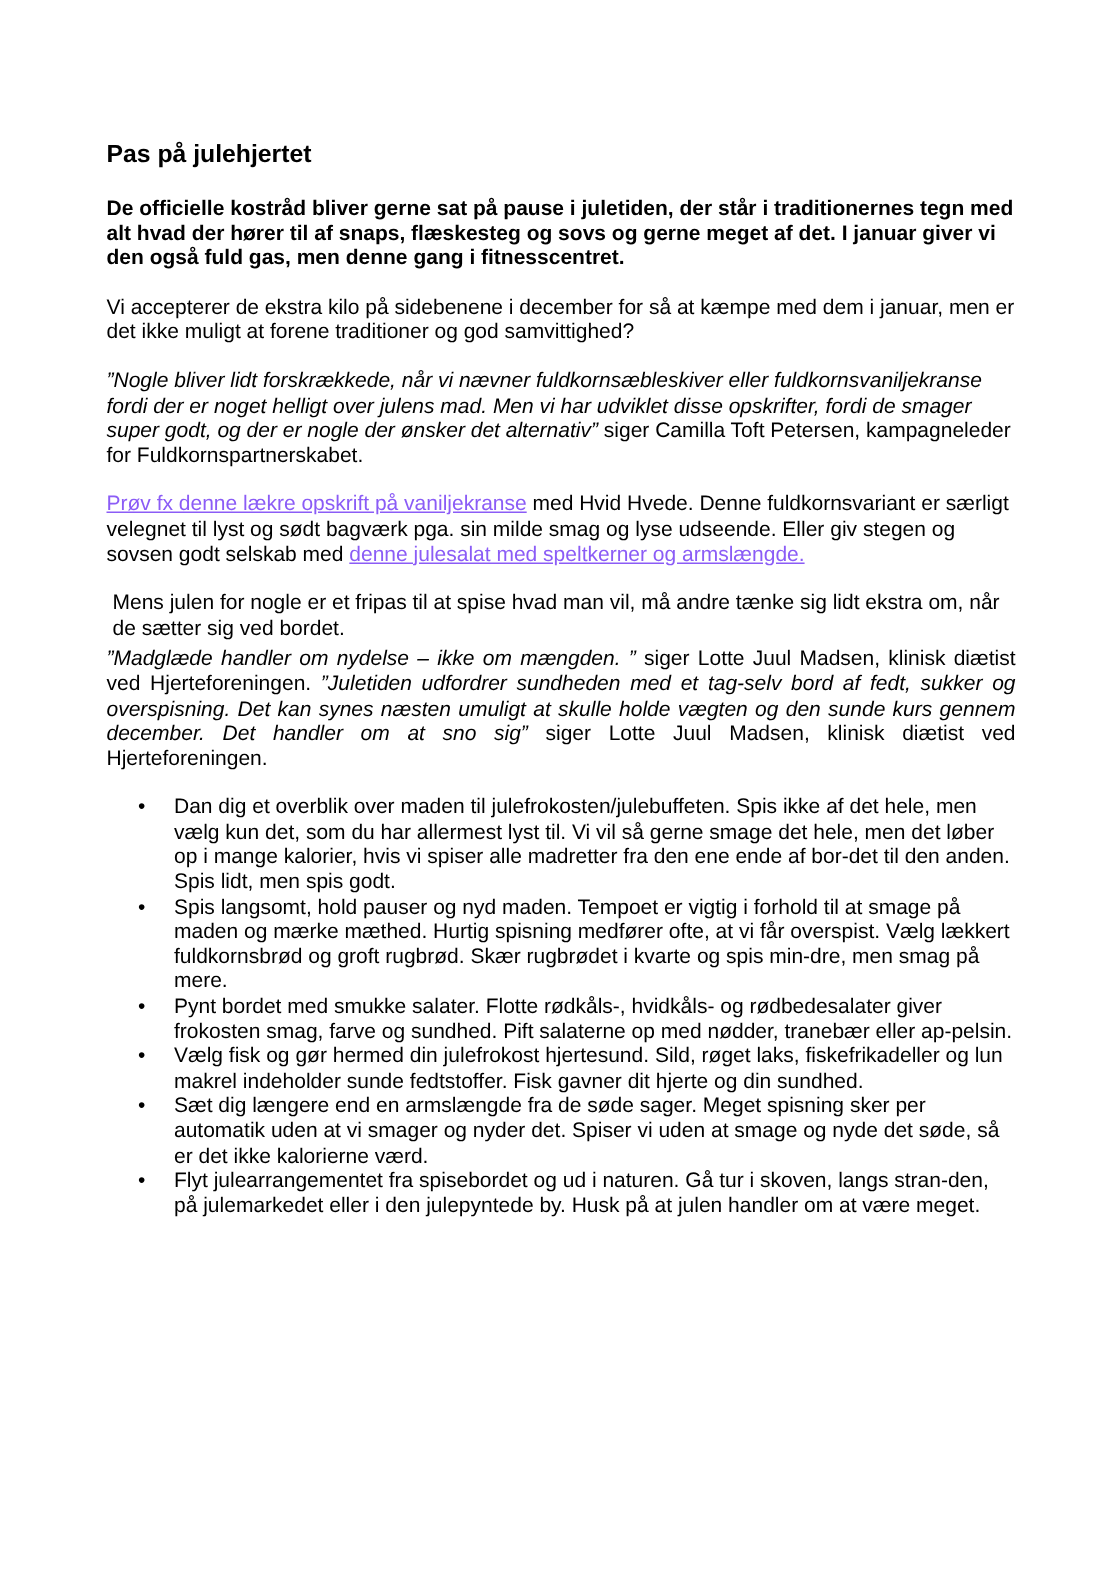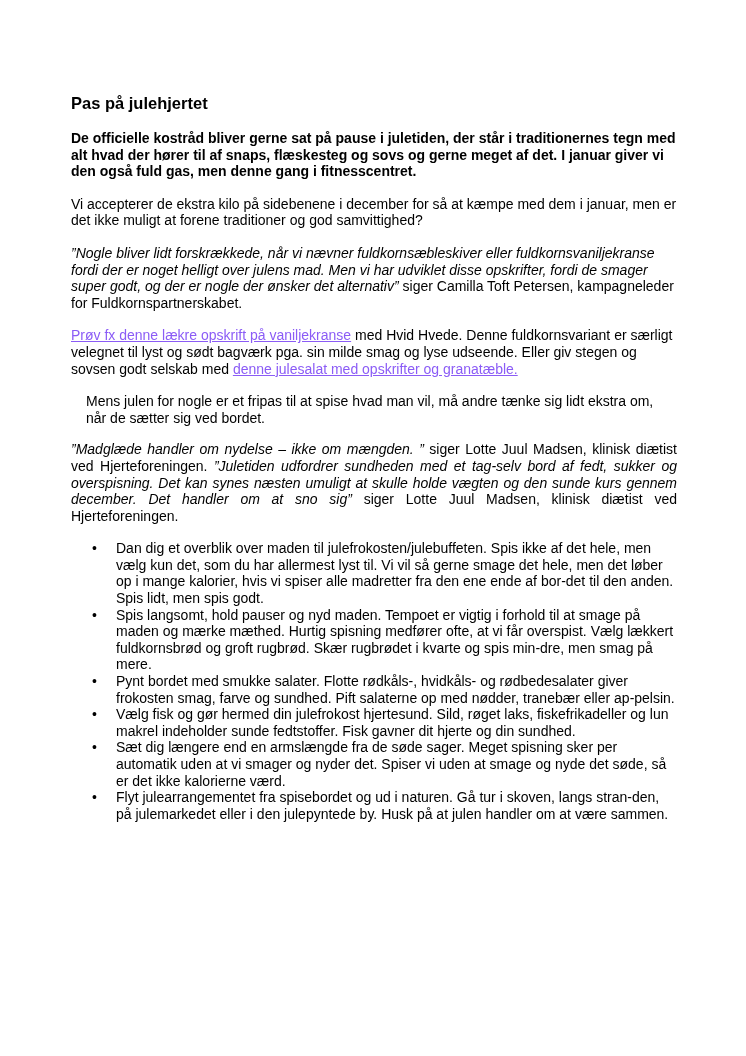--- a/index.html
+++ b/index.html
@@ -12,42 +12,42 @@
   .title { font-size: 16.5px; font-weight: bold; margin: 0 0 17px 0; line-height: 20px; }
   .lead { font-weight: bold; margin: 0 0 16px 0; }
   p { margin: 0 0 16px 0; }
   .just { text-align: justify; }
   em { font-style: italic; }
   a { color: #8b5cf6; text-decoration: underline; }
   .tips-heading { font-weight: bold; margin: 0; }
   ul.tips { list-style: none; margin: 0; padding: 0; }
   ul.tips li { position: relative; padding-left: 45px; margin: 0; }
   ul.tips li .bullet { position: absolute; left: 21px; top: 0; }
-  .tight { margin: 15px; }
+  .tight { margin: 4px; }
 </style>
 </head>
 <body>
 
 <div class="page">
   <h1 class="title">Pas på julehjertet</h1>
 
   <p class="lead">De officielle kostråd bliver gerne sat på pause i juletiden, der står i traditionernes tegn med alt hvad der hører til af snaps, flæskesteg og sovs og gerne meget af det. I januar giver vi den også fuld gas, men denne gang i fitnesscentret.</p>
 
   <p>Vi accepterer de ekstra kilo på sidebenene i december for så at kæmpe med dem i januar, men er det ikke muligt at forene traditioner og god samvittighed?</p>
 
   <p><em>”Nogle bliver lidt forskrækkede, når vi nævner fuldkornsæbleskiver eller fuldkornsvaniljekranse fordi der er noget helligt over julens mad. Men vi har udviklet disse opskrifter, fordi de smager super godt, og der er nogle der ønsker det alternativ”</em><span> siger Camilla Toft Petersen, kampagneleder for Fuldkornspartnerskabet.</span></p>
 
-  <p><a href="#">Prøv fx denne lækre opskrift på vaniljekranse</a><span> med Hvid Hvede. Denne fuldkornsvariant er særligt velegnet til lyst og sødt bagværk pga. sin milde smag og lyse udseende. Eller giv stegen og sovsen godt selskab med </span><a href="#">denne julesalat med opskrifter og granatæble.</a></p>
+  <p><a href="#">Prøv fx denne lækre opskrift på vaniljekranse</a><span> med Hvid Hvede. Denne fuldkornsvariant er særligt velegnet til lyst og sødt bagværk pga. sin milde smag og lyse udseende. Eller giv stegen og sovsen godt selskab med </span><a href="#">denne julesalat med speltkerner og armslængde.</a></p>
 
   <p class="tight">Mens julen for nogle er et fripas til at spise hvad man vil, må andre tænke sig lidt ekstra om, når de sætter sig ved bordet.</p>
 
   <p class="just"><em>”Madglæde handler om nydelse – ikke om mængden. ”</em><span> siger Lotte Juul Madsen, klinisk diætist ved Hjerteforeningen. </span><em>”Juletiden udfordrer sundheden med et tag-selv bord af fedt, sukker og overspisning. Det kan synes næsten umuligt at skulle holde vægten og den sunde kurs gennem december. Det handler om at sno sig”</em><span> siger Lotte Juul Madsen, klinisk diætist ved Hjerteforeningen.</span></p>
 
 
   <ul class="tips">
     <li><span class="bullet">•</span><span>Dan dig et overblik over maden til julefrokosten/julebuffeten. Spis ikke af det hele, men vælg kun det, som du har allermest lyst til. Vi vil så gerne smage det hele, men det løber op i mange kalorier, hvis vi spiser alle madretter fra den ene ende af bor-det til den anden. Spis lidt, men spis godt.</span></li>
     <li><span class="bullet">•</span><span>Spis langsomt, hold pauser og nyd maden. Tempoet er vigtig i forhold til at smage på maden og mærke mæthed. Hurtig spisning medfører ofte, at vi får overspist. Vælg lækkert fuldkornsbrød og groft rugbrød. Skær rugbrødet i kvarte og spis min-dre, men smag på mere.</span></li>
     <li><span class="bullet">•</span><span>Pynt bordet med smukke salater. Flotte rødkåls-, hvidkåls- og rødbedesalater giver frokosten smag, farve og sundhed. Pift salaterne op med nødder, tranebær eller ap-pelsin.</span></li>
     <li><span class="bullet">•</span><span>Vælg fisk og gør hermed din julefrokost hjertesund. Sild, røget laks, fiskefrikadeller og lun makrel indeholder sunde fedtstoffer. Fisk gavner dit hjerte og din sundhed.</span></li>
     <li><span class="bullet">•</span><span>Sæt dig længere end en armslængde fra de søde sager. Meget spisning sker per automatik uden at vi smager og nyder det. Spiser vi uden at smage og nyde det søde, så er det ikke kalorierne værd.</span></li>
-    <li><span class="bullet">•</span><span>Flyt julearrangementet fra spisebordet og ud i naturen. Gå tur i skoven, langs stran-den, på julemarkedet eller i den julepyntede by. Husk på at julen handler om at være sammen.</span></li>
+    <li><span class="bullet">•</span><span>Flyt julearrangementet fra spisebordet og ud i naturen. Gå tur i skoven, langs stran-den, på julemarkedet eller i den julepyntede by. Husk på at julen handler om at være meget.</span></li>
   </ul>
 </div>
 
 </body></html>

